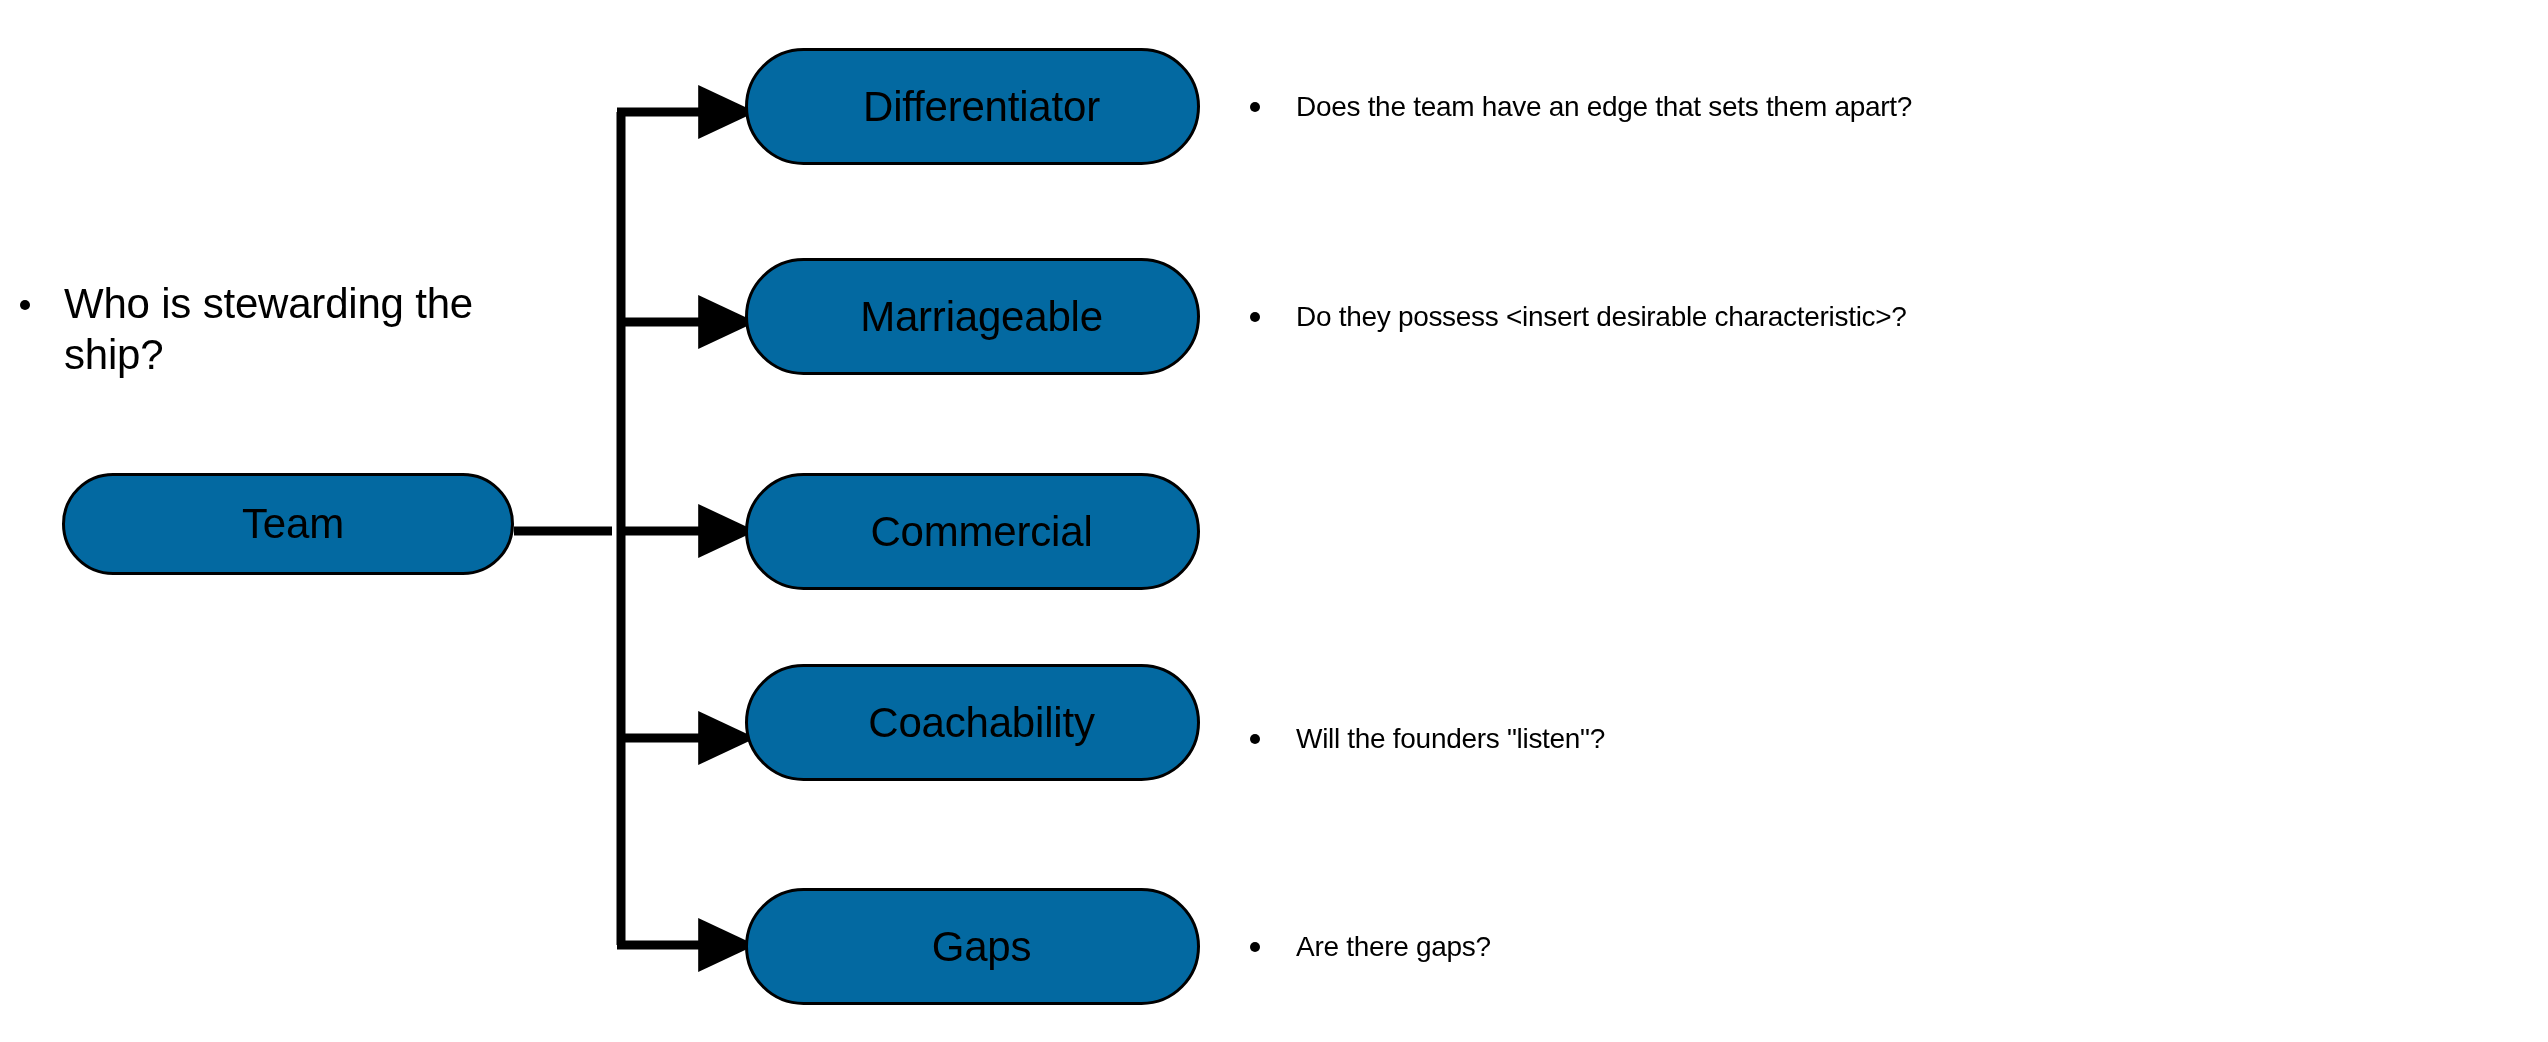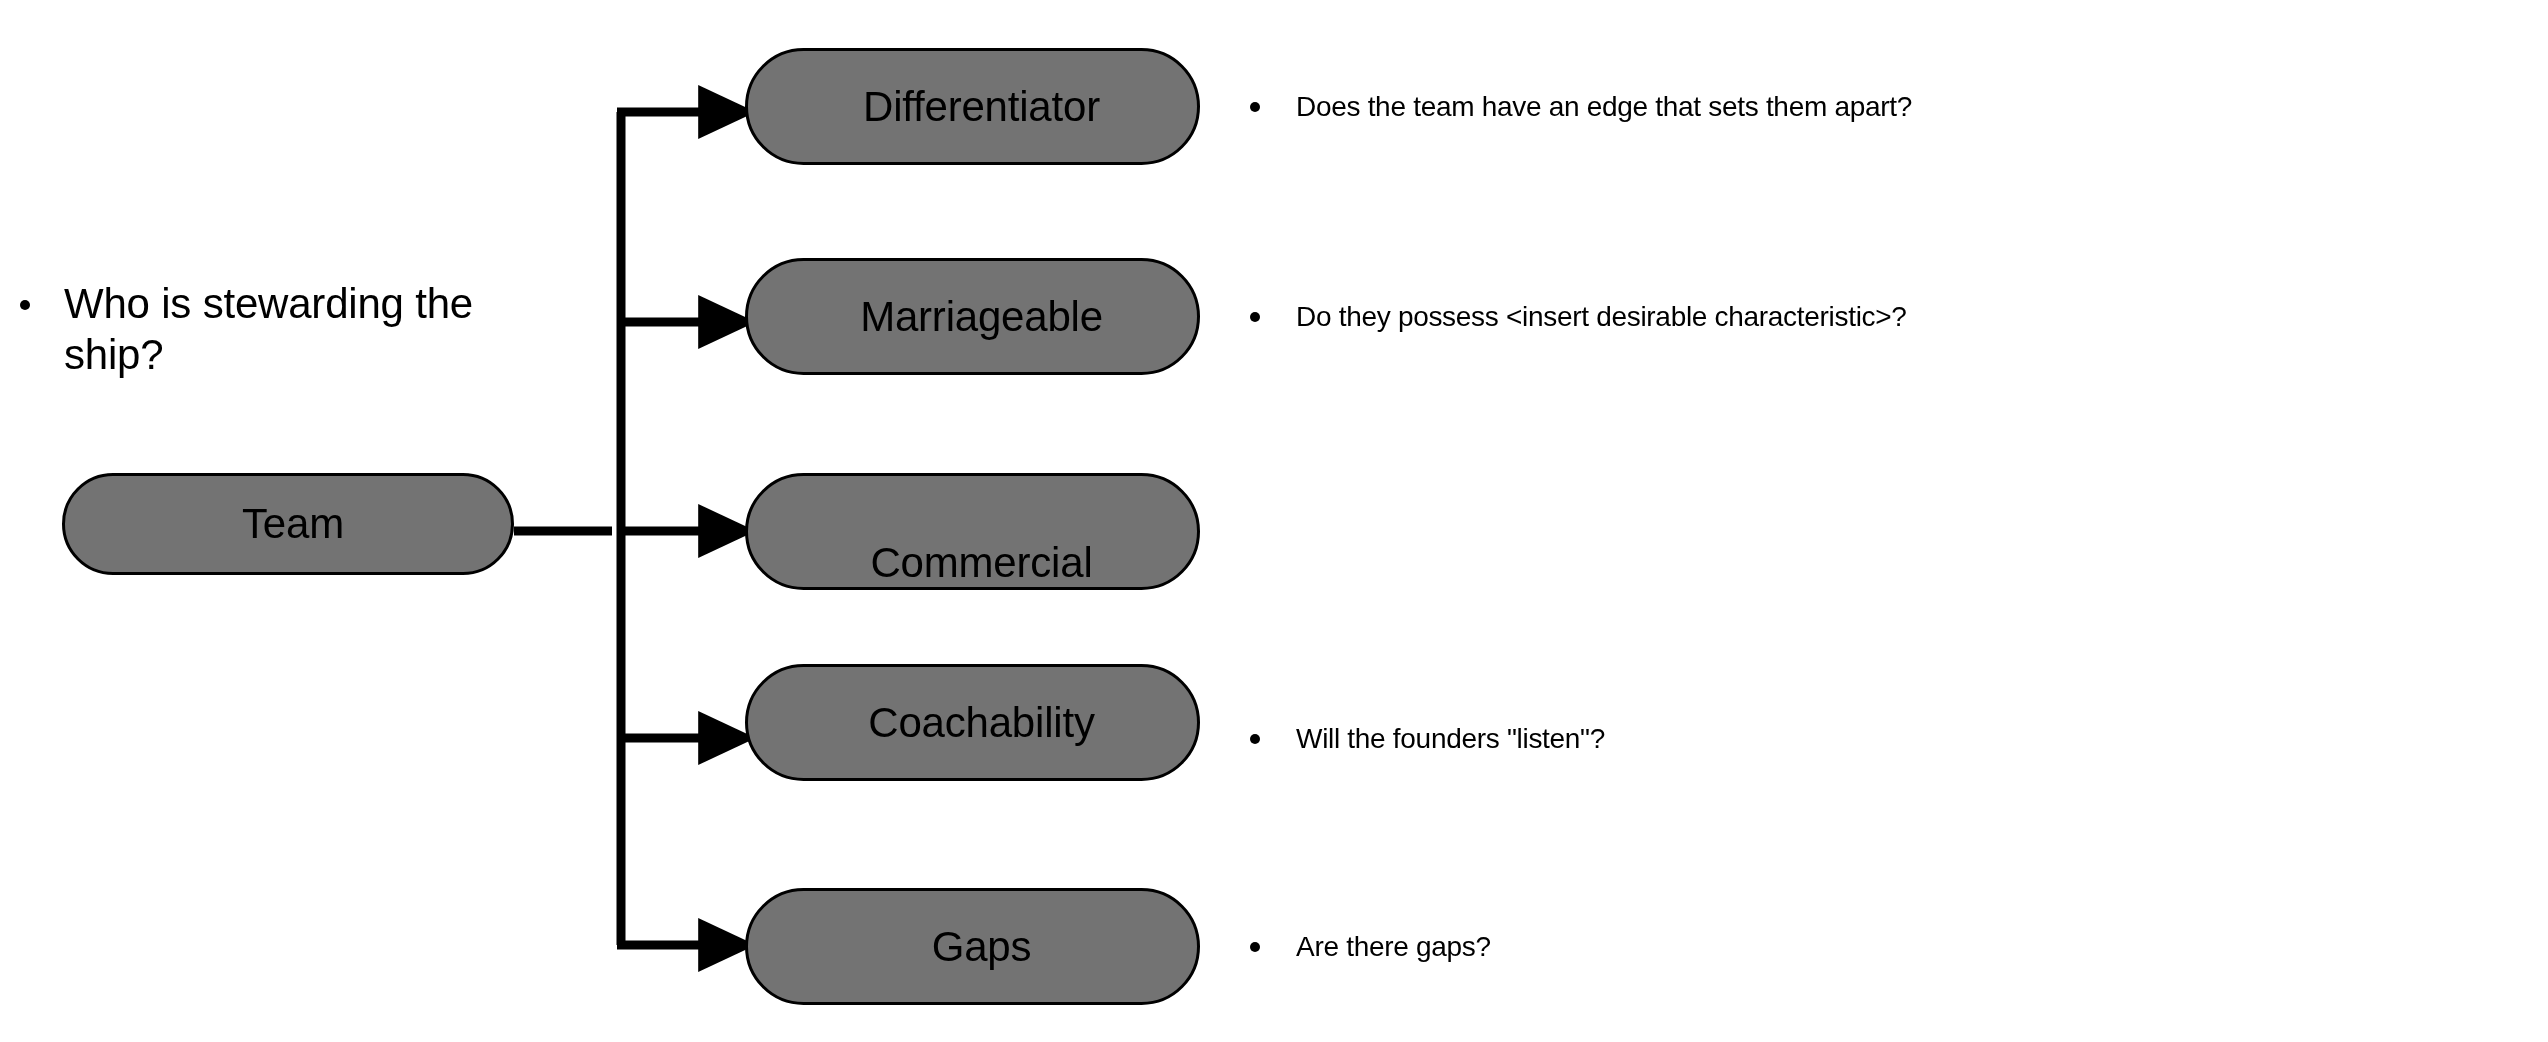--- a/index.html
+++ b/index.html
@@ -36,21 +36,21 @@
   .intro-bullet .txt {
     font-size: 42px;
     line-height: 1.22;
     color: #000000;
     letter-spacing: -0.2px;
   }
   
   .node {
     position: absolute;
     box-sizing: border-box;
-    background: #737373;
+    background: #0369a1;
     border: 3px solid #000000;
     border-radius: 999px;
     display: flex;
     align-items: center;
     justify-content: center;
     color: #000000;
     font-size: 42px;
     letter-spacing: -0.2px;
   }
   .node.root {
@@ -136,21 +136,21 @@
   <div class="node root">
     <span class="node-label">Team</span>
   </div>
 
   <div class="node leaf" style="top:48px;">
     <span class="node-label">Differentiator</span>
   </div>
   <div class="node leaf" style="top:258px;">
     <span class="node-label">Marriageable</span>
   </div>
-  <div class="node leaf" style="top:473px;align-items:flex-end;">
+  <div class="node leaf" style="top:473px;">
     <span class="node-label">Commercial</span>
   </div>
   <div class="node leaf" style="top:664px;">
     <span class="node-label">Coachability</span>
   </div>
   <div class="node leaf" style="top:888px;">
     <span class="node-label">Gaps</span>
   </div>
 
   <div class="qrow" style="top:48px;">

